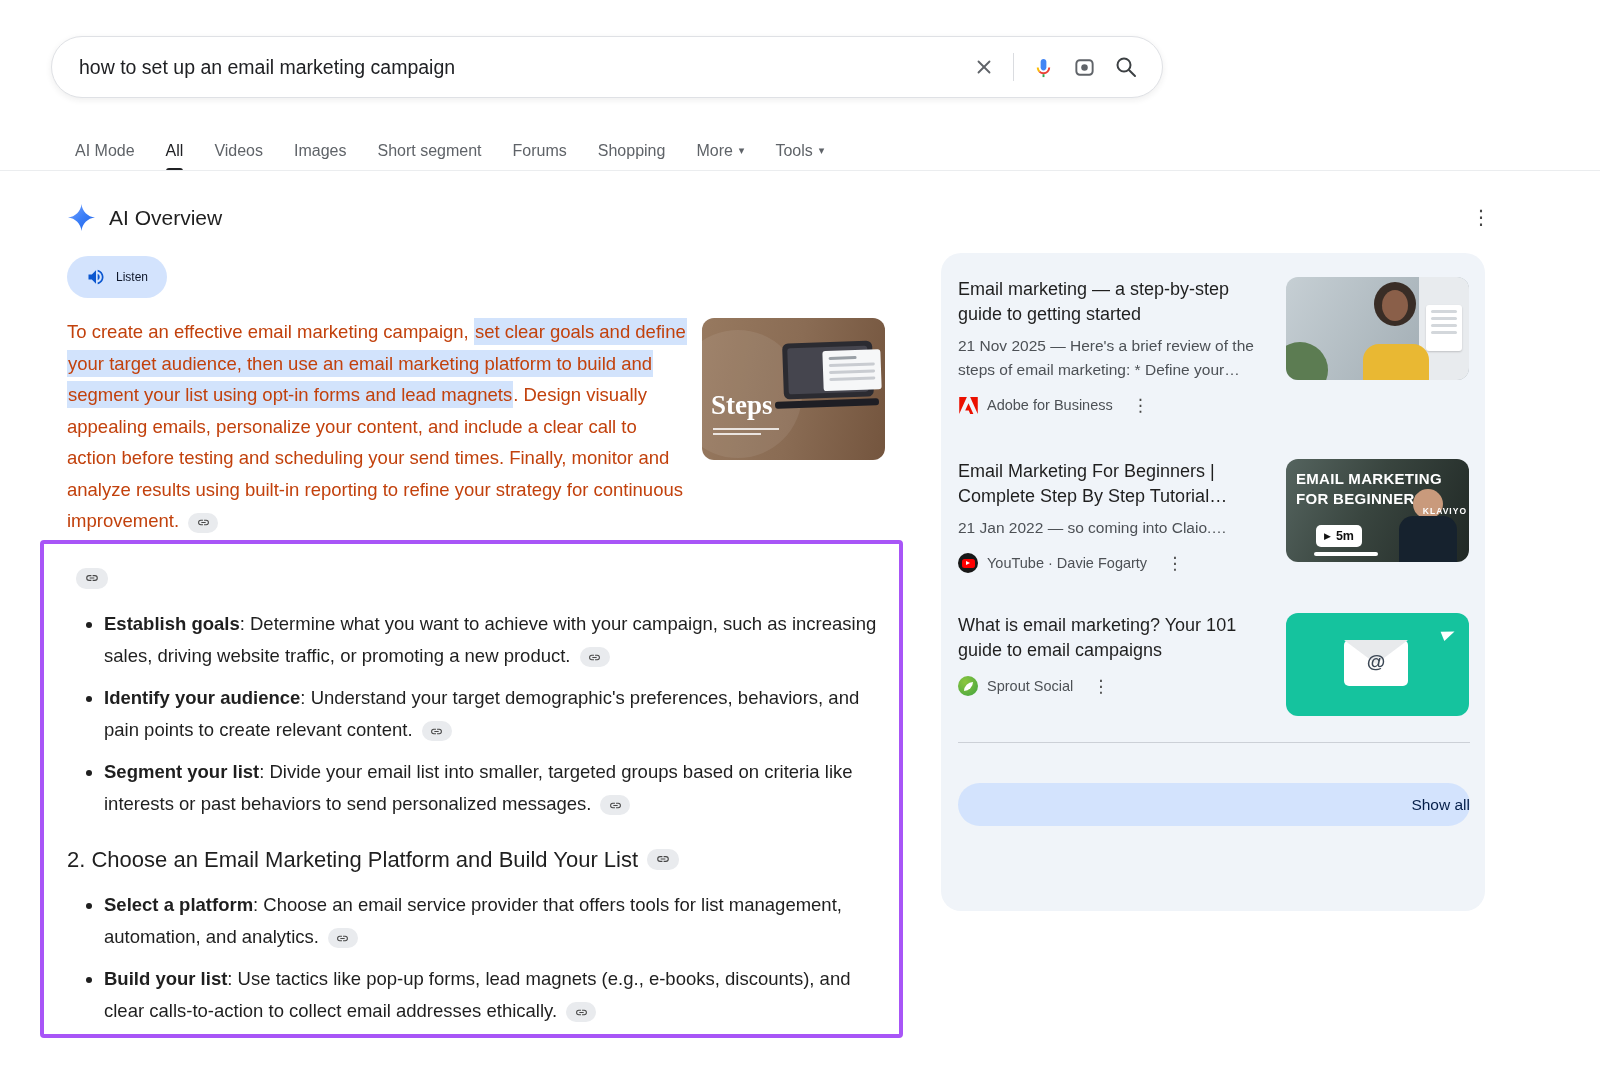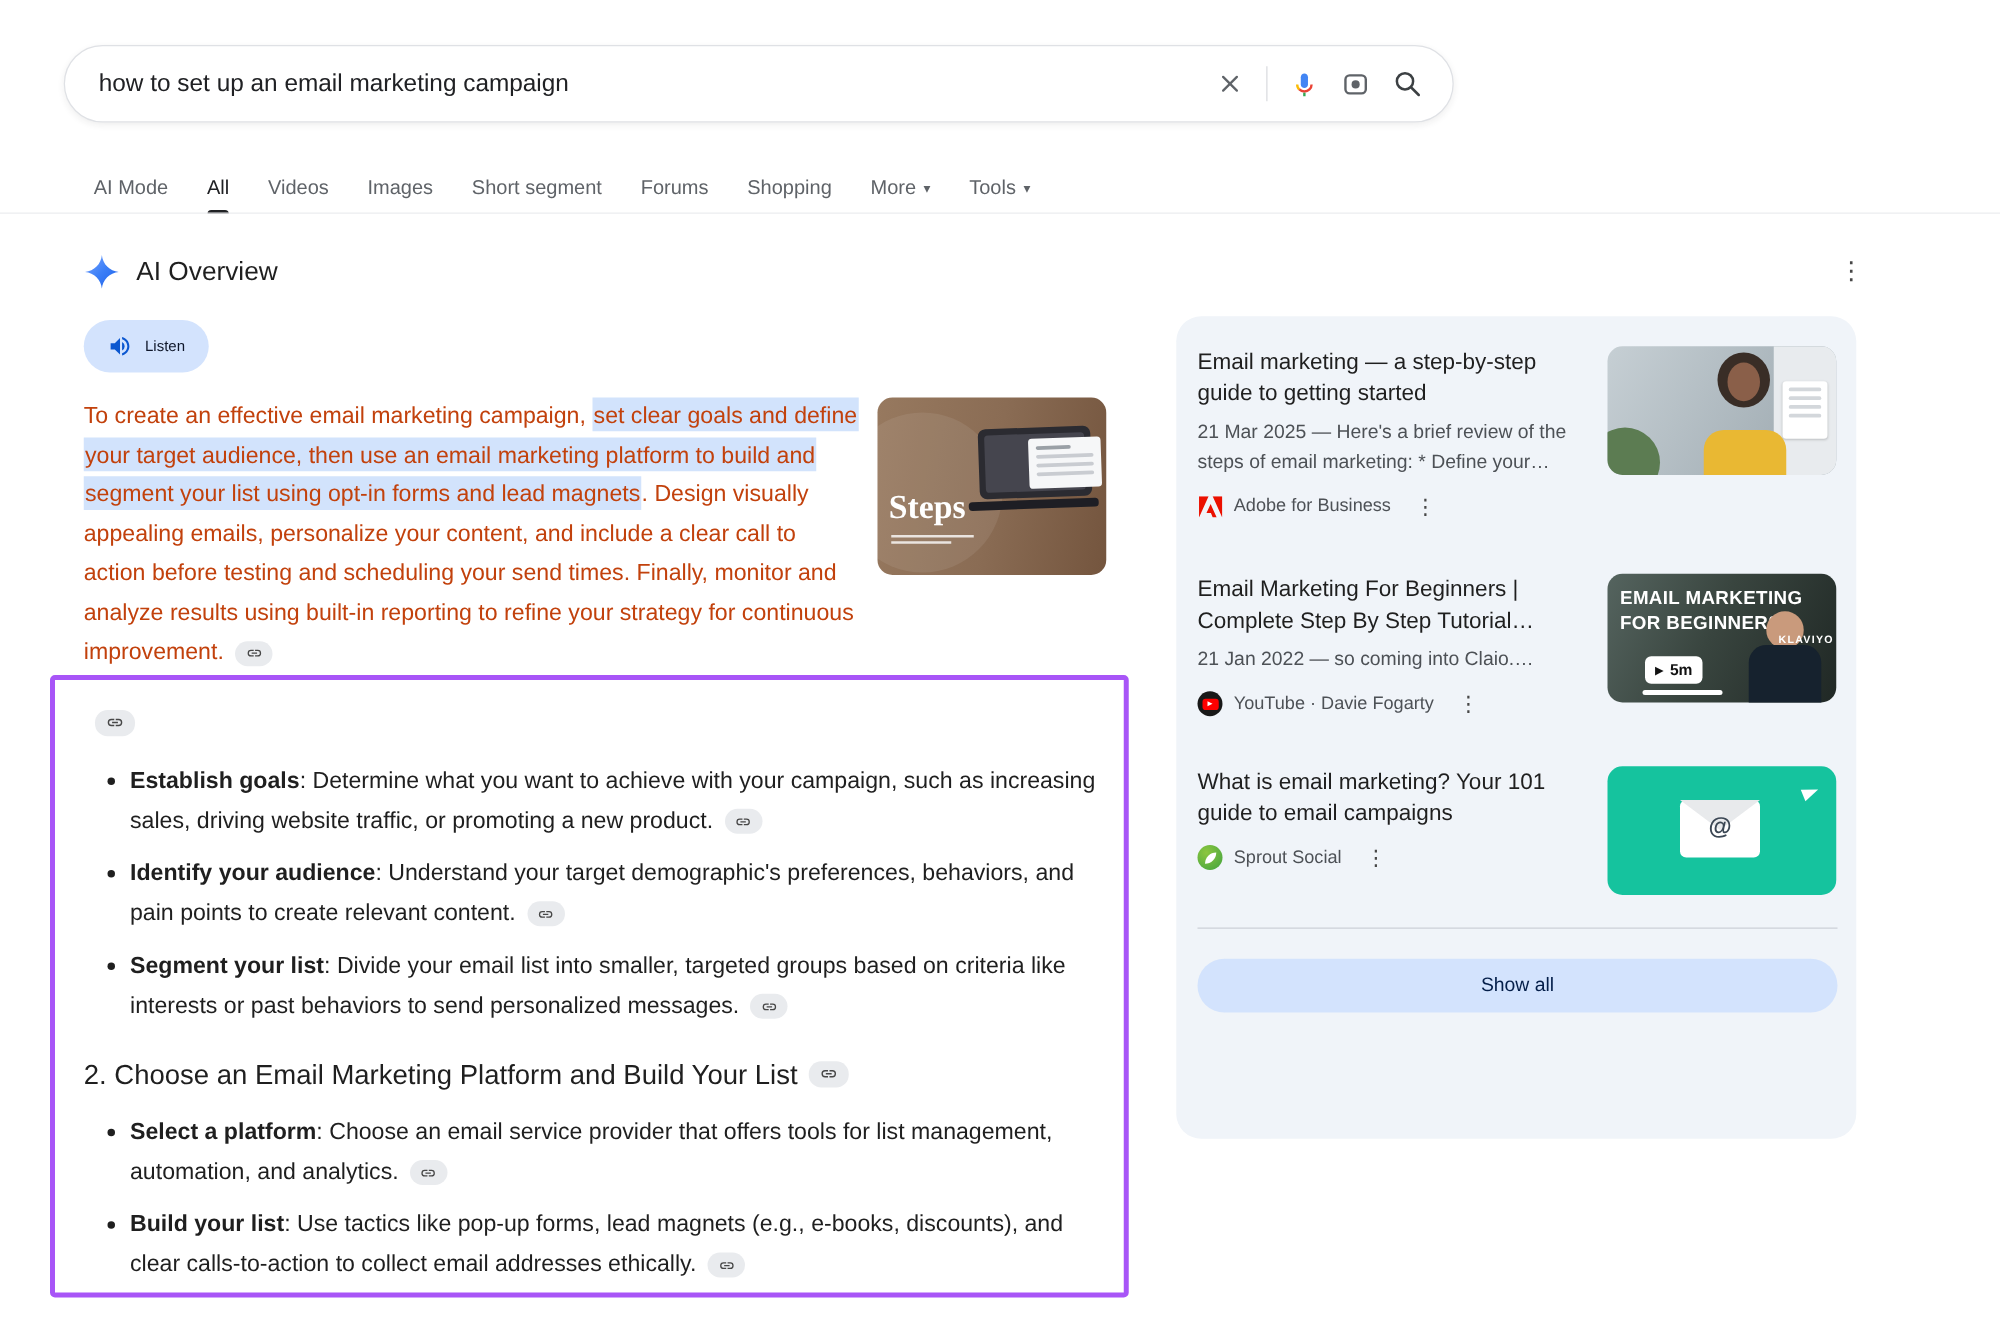--- a/index.html
+++ b/index.html
@@ -125,23 +125,23 @@
 
   
   .t3 { background:#15c39e; }
   .env { position:absolute; left:58px; top:27px; width:64px; height:46px; background:#fff; border-radius:5px; }
   .env-flap { position:absolute; top:0; left:0; width:0; height:0; border-left:32px solid transparent; border-right:32px solid transparent; border-top:24px solid #e8eaec; }
   .env-at { position:absolute; left:0; right:0; top:11px; text-align:center; font-size:19px; font-weight:700; color:#3b4754; }
   .env-plane { position:absolute; right:14px; top:16px; width:0; height:0; border-left:13px solid #fff; border-top:5px solid transparent; border-bottom:5px solid transparent; transform:rotate(-22deg); }
 
   .panel-divider { height:1px; background:#ccd0d7; margin-top:26px; }
   .show-all {
-    display:block; width:100%; height:43px; margin-top:24px; border:none; cursor:pointer;
+    display:block; width:100%; height:43px; margin-top:40px; border:none; cursor:pointer;
     border-radius:22px; background: var(--chip_bg,#d3e3fd);
-    font-family:inherit; font-size:15.5px; font-weight:500; color:#041e49;
+    font-family:inherit; font-size:15.5px; font-weight:500; color:#041e49;text-align:right;
   }
 
   
   .fav { width:20px; height:20px; flex-shrink:0; display:flex; align-items:center; justify-content:center; }
   .fav-yt { border-radius:50%; background:#181818; }
   .yt-rect { width:13px; height:9px; background:#f00; border-radius:2.5px; display:flex; align-items:center; justify-content:center; }
   .yt-tri { width:0; height:0; border-left:4px solid #fff; border-top:2.6px solid transparent; border-bottom:2.6px solid transparent; }
   .fav-sprout { border-radius:50%; background: radial-gradient(circle at 35% 30%, #8cc63f, #41a33f); }
   .leaf { width:9px; height:9px; background:#fff; border-radius:0 100% 0 100%; transform:rotate(90deg); }
 </style>
@@ -301,21 +301,21 @@
           </svg>
         </span></li>
   </ul>
 </div>
 
 <aside class="sources-panel">
 
   <div class="src-card card1">
     <div class="src-text">
       <div class="src-title">Email marketing — a step-by-step guide to getting started</div>
-      <div class="src-snippet">21 Mar 2025 — Here's a brief review of the steps of email marketing: * Define your…</div>
+      <div class="src-snippet">21 Nov 2025 — Here's a brief review of the steps of email marketing: * Define your…</div>
       <div class="src-meta">
         <span class="fav">
           <svg width="19" height="17" viewBox="0 0 24 22">
               <path fill="#eb1000" d="M14.1 0H24v22L14.1 0zM9.9 0H0v22L9.9 0zM12 8.1 18.3 22h-4.1l-1.9-4.6H7.7L12 8.1z"></path>
             </svg>
         </span>
         <span class="src-name">Adobe for Business</span>
         <span class="kebab">⋮</span>
       </div>
     </div>

